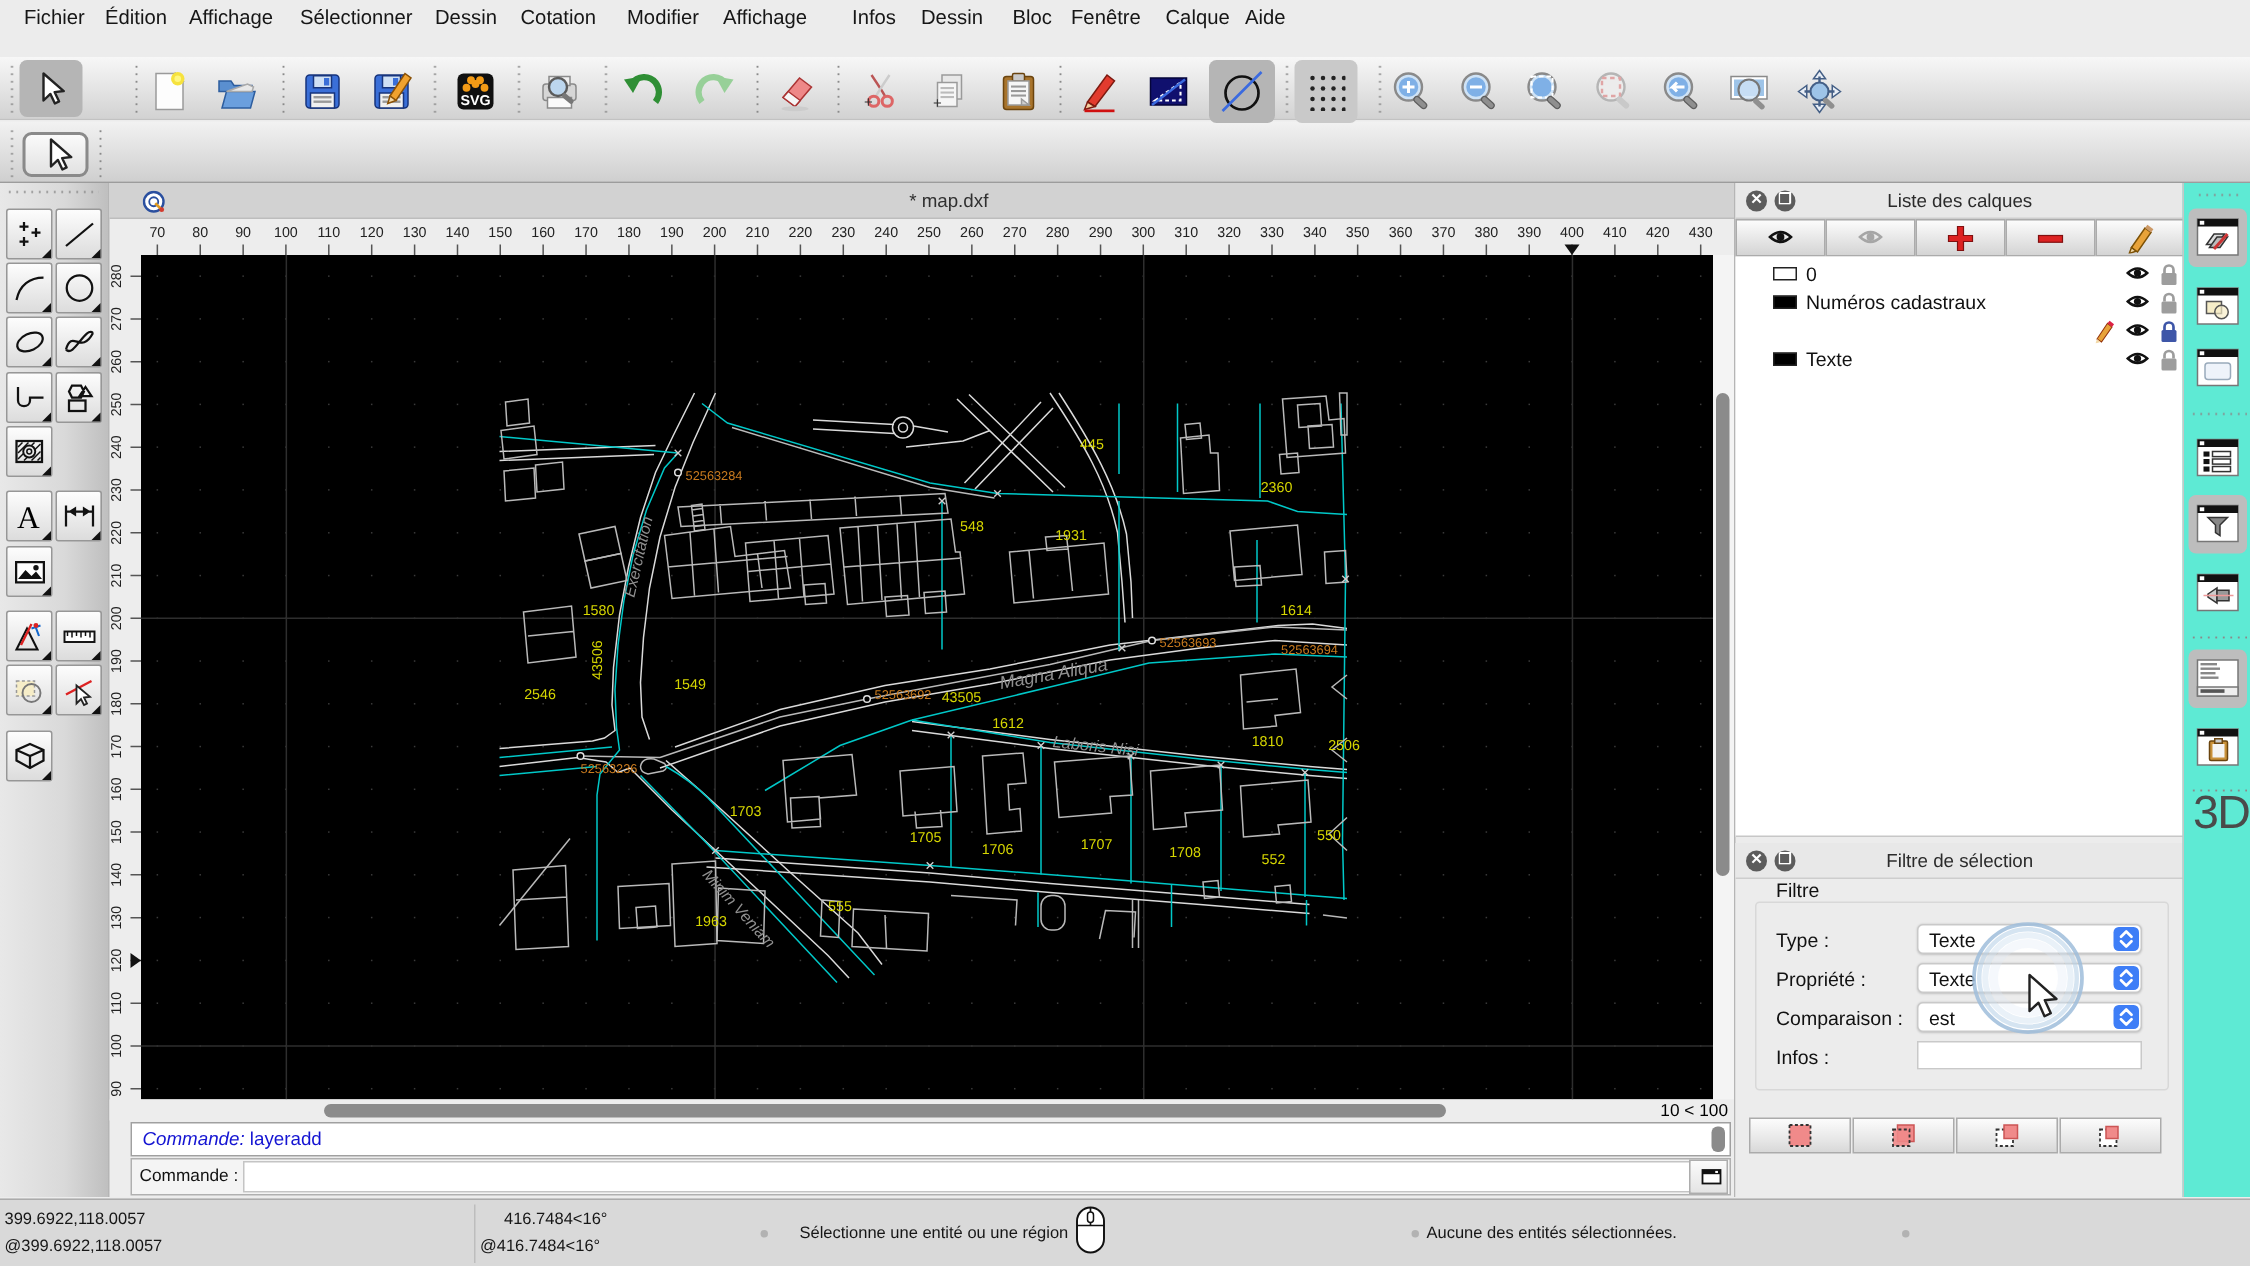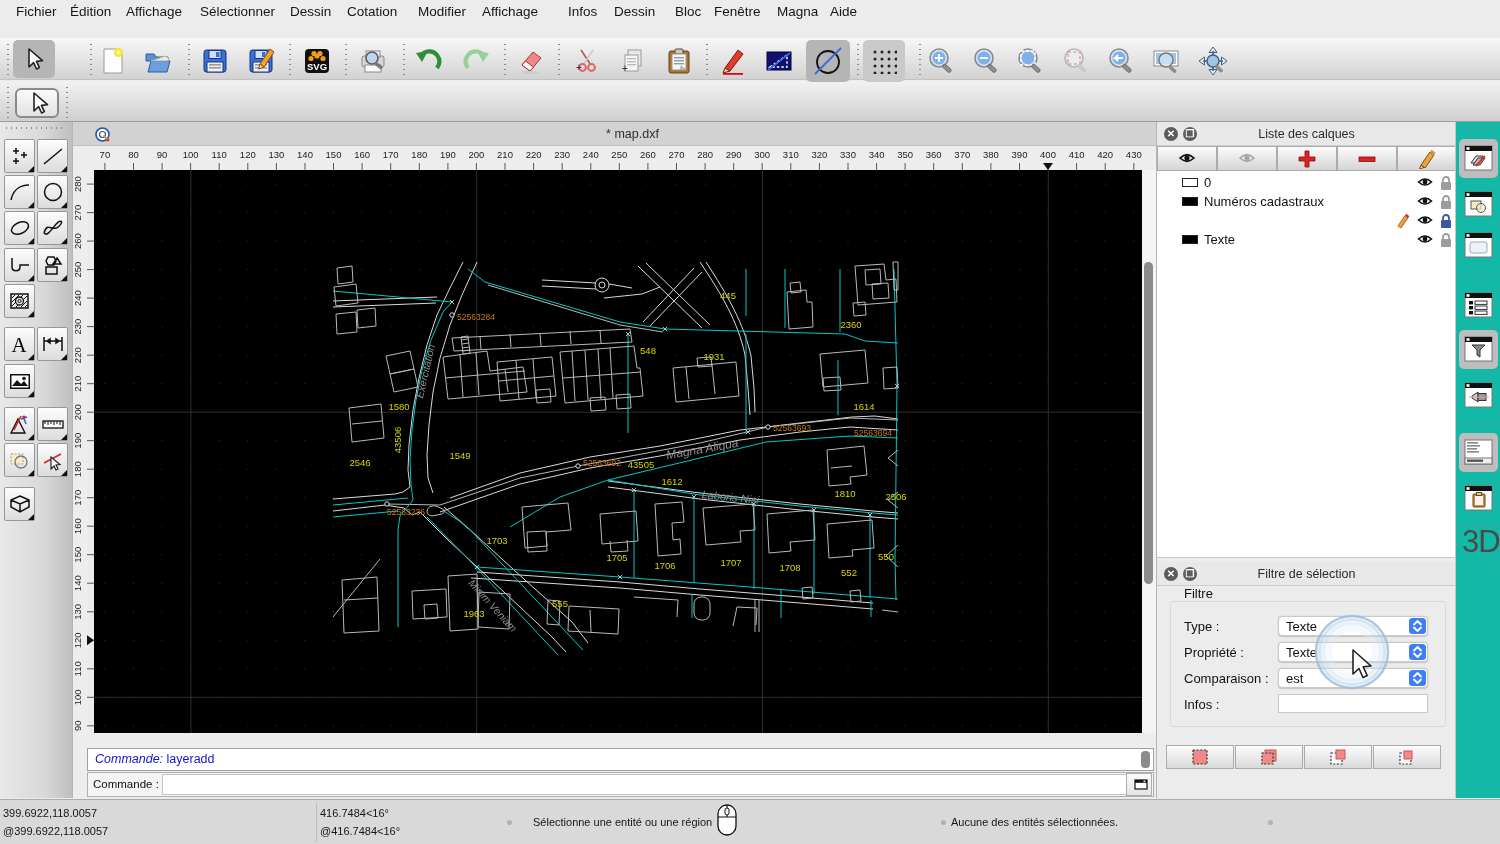--- a/index.html
+++ b/index.html
@@ -57,21 +57,21 @@
 
 #fpanel{position:absolute;left:0;top:440px;width:299px;height:236px;background:#ececec}
 .flabel{position:absolute;font-size:13px;color:#111}
 .combo{position:absolute;left:121px;width:150px;height:20px;background:#fff;border:1px solid #c9c9c9;
  border-radius:4px;font-size:13px;color:#111;line-height:19px;padding-left:7px;box-shadow:0 .5px 1.5px rgba(0,0,0,.18)}
 .stepper{position:absolute;right:1px;top:1px;width:17px;height:16px;background:#3e7ef7;border-radius:3.5px}
 #valfield{position:absolute;left:121px;top:132px;width:150px;height:19px;background:#fff;border:1px solid #c9c9c9}
 .fbtn{position:absolute;top:183px;width:68px;height:24px;border:1px solid #ababab;
  background:linear-gradient(#fcfcfc,#e6e6e6 65%,#d8d8d8)}
 
-#dock{left:1455px;top:122px;width:45px;height:676px;background:#14b8a6;border-left:1px solid #c6c6c6}
+#dock{left:1455px;top:122px;width:45px;height:676px;background:#5eead4;border-left:1px solid #c6c6c6}
 .dbtn{position:absolute;left:3px;width:39px;height:39px;border-radius:5px}
 .dbtn.active{background:#bdbdbd}
 #statusbar{left:0;top:799px;width:1500px;height:45px;background:#d9d9d9;border-top:1px solid #ababab;
  font-size:11px;color:#161616}
 #statusbar .s{position:absolute;white-space:nowrap}
 .dot{position:absolute;width:5px;height:5px;border-radius:50%;background:#b2b2b2}
 </style></head><body>
 <div id="app">
     <div id="menubar" class="abs">
       <span style="left:16px">Fichier</span>
@@ -79,21 +79,21 @@
       <span style="left:126px">Affichage</span>
       <span style="left:200px">Sélectionner</span>
       <span style="left:290px">Dessin</span>
       <span style="left:347px">Cotation</span>
       <span style="left:418px">Modifier</span>
       <span style="left:482px">Affichage</span>
       <span style="left:568px">Infos</span>
       <span style="left:614px">Dessin</span>
       <span style="left:675px">Bloc</span>
       <span style="left:714px">Fenêtre</span>
-      <span style="left:777px">Magna</span>
+      <span style="left:777px">Calque</span>
       <span style="left:830px">Aide</span>
     </div>
     <div id="tb1" class="abs"></div>
     <div id="tb2" class="abs"></div>
     <div class="abs pressed" style="left:13px;top:40px;width:42px;height:38px"></div>
     <svg class="abs" style="left:21px;top:46px" width="26" height="26" viewBox="0 0 26 26">
       <path d="M8 3 L8 21 L12.6 16.6 L15.6 23 L18.4 21.6 L15.4 15.4 L21.5 14.7 Z" fill="#fff" stroke="#222" stroke-width="1.6" stroke-linejoin="round"></path>
     </svg>
     <div class="abs" style="left:15px;top:88px;width:44px;height:30px;border:2px solid #8a8a8a;border-radius:6px;background:linear-gradient(#fafafa,#e2e2e2)"></div>
     <svg class="abs" style="left:26px;top:90px" width="26" height="26" viewBox="0 0 26 26">
@@ -1375,20 +1375,24 @@
       <text x="873" y="436" font-size="8.5" fill="#c87a1e" text-anchor="middle" font-family="Liberation Sans">52563694</text>
       <text x="406" y="515" font-size="8.5" fill="#c87a1e" text-anchor="middle" font-family="Liberation Sans">52563236</text>
       <text x="429" y="372" font-size="10.5" fill="#8f8f8f" font-style="italic" text-anchor="middle" transform="rotate(-77 429 372)" font-family="Liberation Sans">Exercitation</text>
       <text x="703" y="453" font-size="12" fill="#8f8f8f" font-style="italic" text-anchor="middle" transform="rotate(-10 703 453)" font-family="Liberation Sans">Magna Aliqua</text>
       <text x="730" y="501" font-size="11" fill="#8f8f8f" font-style="italic" text-anchor="middle" transform="rotate(6 730 501)" font-family="Liberation Sans">Laboris Nisi</text>
       <text x="490" y="608" font-size="10.5" fill="#8f8f8f" font-style="italic" text-anchor="middle" transform="rotate(48 490 608)" font-family="Liberation Sans">Minim Veniam</text>
     </svg>
     <div id="vscroll" class="abs">
       <div id="vthumb"></div>
     </div>
+    <div id="hscrollrow" class="abs">
+      <div id="hthumb"></div>
+      <div id="gridinfo">10 &lt; 100</div>
+    </div>
     <div id="cmdrow" class="abs">
       <div id="cmdlabel">Commande :</div>
       <div id="cmdfield"></div>
       <div id="cmdbtn"></div>
     </div>
     <div id="cmdhist" class="abs"><i>Commande:</i>&nbsp;layeradd<div id="histpill"></div></div>
     <svg class="abs" style="left:1134px;top:779px" width="14" height="11" viewBox="0 0 14 11">
       <rect x="1" y="1" width="12" height="9" fill="#fff" stroke="#111" stroke-width="1.2"></rect>
       <rect x="1" y="1" width="12" height="2.8" fill="#111"></rect>
       <rect x="9.5" y="1.6" width="1.8" height="1.4" fill="#fff"></rect>
@@ -1584,21 +1588,21 @@
         <rect x="12.5" y="8.5" width="5" height="3" fill="#ccc" stroke="#6b440e"></rect>
       </svg>
       <div class="hsep-dots" style="position:absolute;left:4px;top:153px;width:38px;height:2px"></div>
       <div class="hsep-dots" style="position:absolute;left:4px;top:302px;width:38px;height:2px"></div>
       <div class="hsep-dots" style="position:absolute;left:4px;top:404px;width:38px;height:2px"></div>
       <div style="position:absolute;left:6px;top:402px;font-size:31px;color:#4a4a4a;letter-spacing:-1px">3D</div>
     </div>
     <div id="statusbar" class="abs">
       <span class="s" style="left:3px;top:7px">399.6922,118.0057</span>
       <span class="s" style="left:3px;top:25px">@399.6922,118.0057</span>
-      <span class="s" style="left:320px;top:7px">416.7484&lt;16°</span>
+      <span class="s" style="left:336px;top:7px">416.7484&lt;16°</span>
       <span class="s" style="left:320px;top:25px">@416.7484&lt;16°</span>
       <div style="position:absolute;left:316px;top:3px;width:1px;height:39px;background:#bdbdbd"></div>
       <div class="dot" style="left:507px;top:20px"></div>
       <span class="s" style="left:533px;top:16px">Sélectionne une entité ou une région</span>
       <div class="dot" style="left:941px;top:20px"></div>
       <span class="s" style="left:951px;top:16px">Aucune des entités sélectionnées.</span>
       <div class="dot" style="left:1268px;top:20px"></div>
     </div>
     <svg class="abs" style="left:716px;top:804px" width="22" height="32" viewBox="0 0 22 32">
       <rect x="2" y="1" width="18" height="30" rx="9" fill="#fff" stroke="#111" stroke-width="1.3"></rect>

